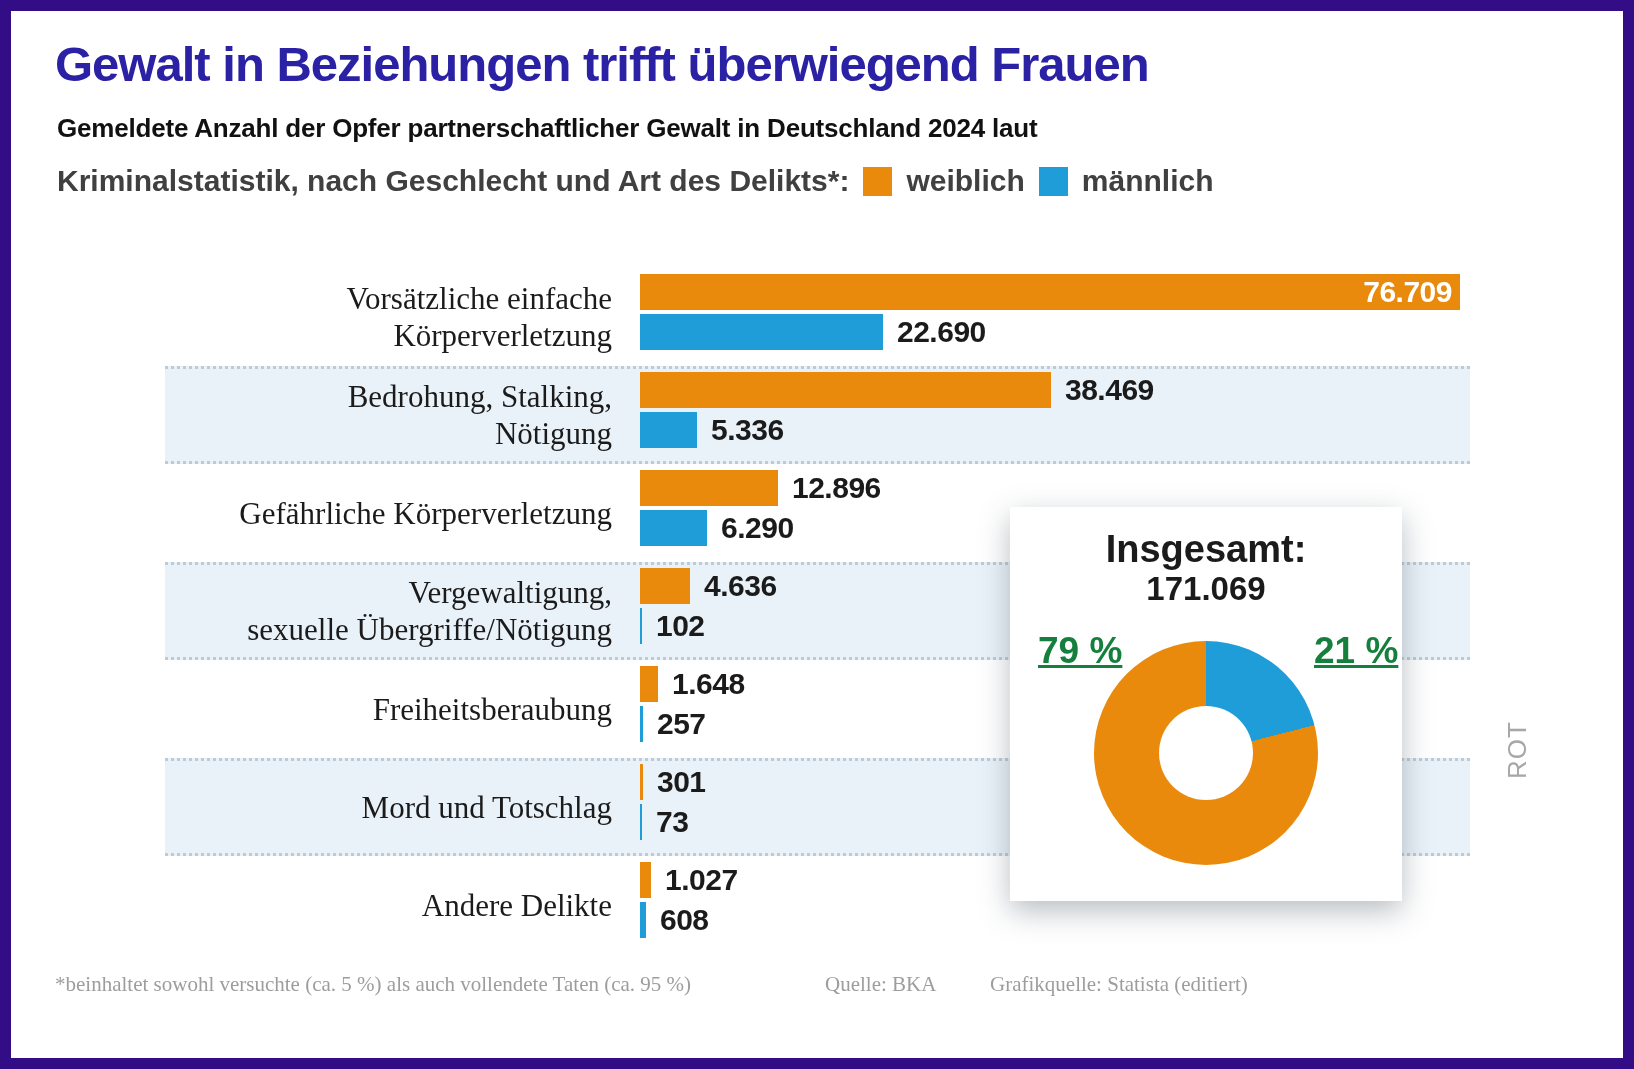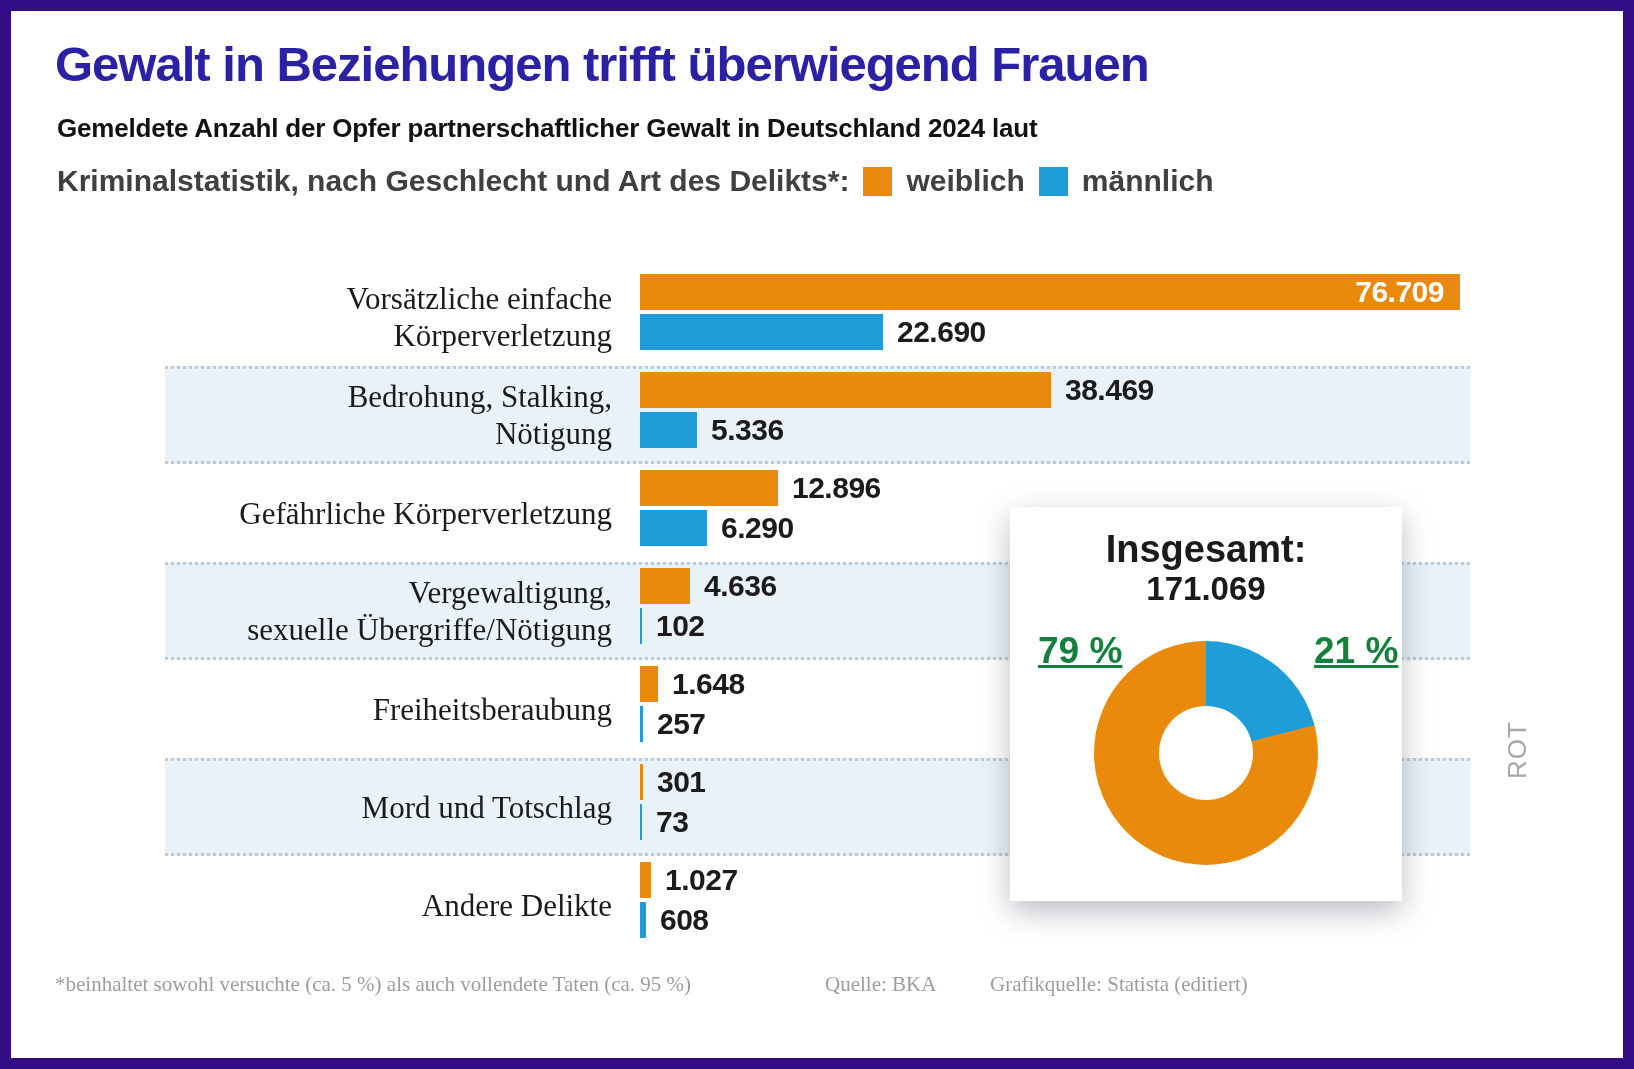--- a/index.html
+++ b/index.html
@@ -23,21 +23,21 @@
   .stripe{position:absolute;left:165px;width:1305px;height:98px;background:var(--stripe,#eaf2f9);
     border-top:3px dotted #bccbd6;border-bottom:3px dotted #bccbd6;box-sizing:border-box;}
   .cat-label{position:absolute;left:20px;width:592px;height:98px;display:flex;flex-direction:column;
     justify-content:center;text-align:right;font-family:Liberation Serif, serif;
     font-size:31px;line-height:37px;color:#1b1b1b;}
   .bar{position:absolute;height:36px;}
   .bar.female{background:var(--female,#e98a0d);}
   .bar.male{background:var(--male,#1f9dd9);}
   .val{position:absolute;height:36px;line-height:36px;font-size:30px;font-weight:700;
     color:#1b1b1b;letter-spacing:-0.5px;white-space:nowrap;}
-  .val.inside{color:#ffffff;text-align:right;}
+  .val.inside{color:#ffffff;text-align:right;padding-left:8px;}
   .card{position:absolute;left:1010px;top:507px;width:392px;height:394px;background:#ffffff;
     box-shadow:0 10px 28px rgba(100,110,120,0.45);z-index:10;}
   .card-title{position:absolute;left:0;top:22px;width:100%;text-align:center;
     font-size:38px;font-weight:700;color:#1b1b1b;line-height:40px;}
   .card-total{position:absolute;left:0;top:62px;width:100%;text-align:center;
     font-size:33px;font-weight:700;color:#1b1b1b;line-height:40px;}
   .pct{position:absolute;top:123px;font-size:37px;font-weight:700;color:#15803d;text-decoration:underline;}
   .pct-left{left:28px;}
   .pct-right{left:304px;}
   .donut{position:absolute;left:84px;top:134px;width:224px;height:224px;border-radius:50%;}

